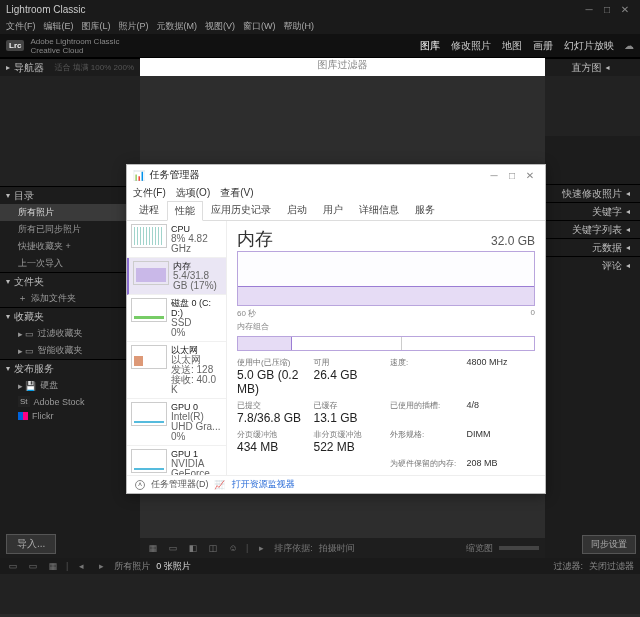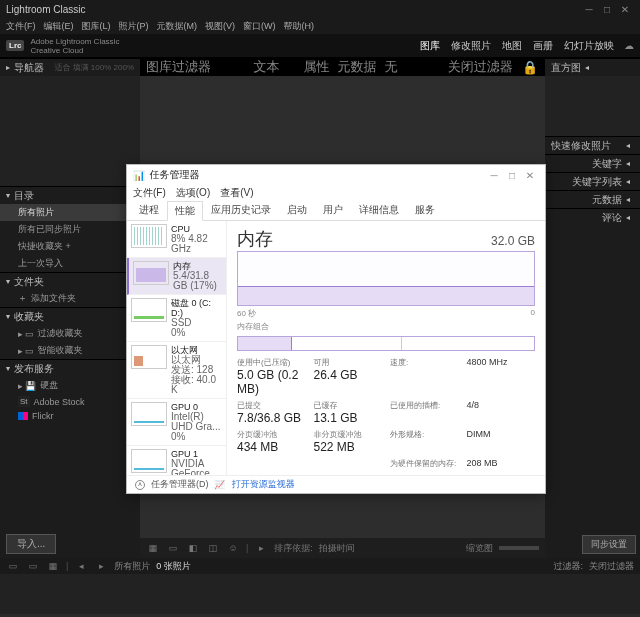--- a/index.html
+++ b/index.html
@@ -16,21 +16,21 @@
 .modules .active { color: #fff; }
 .cloud { margin-left: 6px; color: #888; }
 .stage { display: flex; height: 500px; background: #2a2a2a; }
 .leftpanel { width: 140px; background: #1c1c1c; display: flex; flex-direction: column; }
 .rightpanel { width: 95px; background: #1c1c1c; display: flex; flex-direction: column; }
 .center { flex: 1; background: #333; display: flex; flex-direction: column; position: relative; }
 .panelhdr { height: 18px; display: flex; align-items: center; padding: 0 6px; font-size: 10px; color: #bbb; border-top: 1px solid #000; }
 .panelhdr .tri { margin-right: 4px; font-size: 8px; }
 .subitem { padding: 2px 6px 2px 18px; font-size: 9px; color: #999; display: flex; align-items: center; }
 .subitem.sel { background: #3a3a3a; color: #ddd; }
-.filterbar { height: 18px; background: #000000; display: flex; align-items: center; padding: 0 6px; font-size: 13px; color: #888; gap: 10px; }
+.filterbar { height: 18px; background: #ffffff; display: flex; align-items: center; padding: 0 6px; font-size: 10px; color: #888; gap: 10px; flex-direction: column; }
 .filterbar .spacer { flex: 1; }
 .darkarea { flex: 1; background: #2d2d2d; }
 .toolbar { height: 20px; background: #1e1e1e; display: flex; align-items: center; padding: 0 6px; gap: 6px; font-size: 9px; color: #777; }
 .toolbar .spacer { flex: 1; }
 .filmstrip-hdr { height: 16px; background: #1a1a1a; display: flex; align-items: center; padding: 0 6px; font-size: 9px; color: #888; gap: 6px; }
 .filmstrip { height: 40px; background: #222; }
 .tinybtn { width: 14px; height: 12px; display: inline-flex; align-items: center; justify-content: center; color: #777; }
 .badge-adobe { background: #222; color: #aaa; font-size: 8px; padding: 1px 2px; margin-right: 4px; }
 .badge-flickr { display: inline-block; width: 10px; height: 8px; background: linear-gradient(90deg,#0063dc 50%,#ff0084 50%); margin-right: 4px; vertical-align: middle; }
 
@@ -186,26 +186,26 @@
       <span class="tinybtn">▸</span>
       <span>排序依据:</span>
       <span>拍摄时间</span>
       <span class="spacer"></span>
       <span>缩览图</span>
       <span style="width:40px;height:4px;background:#444;display:inline-block;"></span>
     </div>
   </div>
 
   <div class="rightpanel">
-    <div class="panelhdr" style="justify-content:flex-start;">
+    <div class="panelhdr" style="justify-content:center;">
         <span>直方图</span>
         <span class="tri" style="margin-left:4px">◂</span>
       </div>
     <div style="height:60px;background:#222;"></div>
-    <div class="panelhdr" style="justify-content:space-between;">
+    <div class="panelhdr" style="justify-content:flex-end;margin-top:48px;">
         <span>快速修改照片</span>
         <span class="tri" style="margin-left:4px">◂</span>
       </div>
     <div class="panelhdr" style="justify-content:flex-end;">
         <span>关键字</span>
         <span class="tri" style="margin-left:4px">◂</span>
       </div>
     <div class="panelhdr" style="justify-content:flex-end;">
         <span>关键字列表</span>
         <span class="tri" style="margin-left:4px">◂</span>

